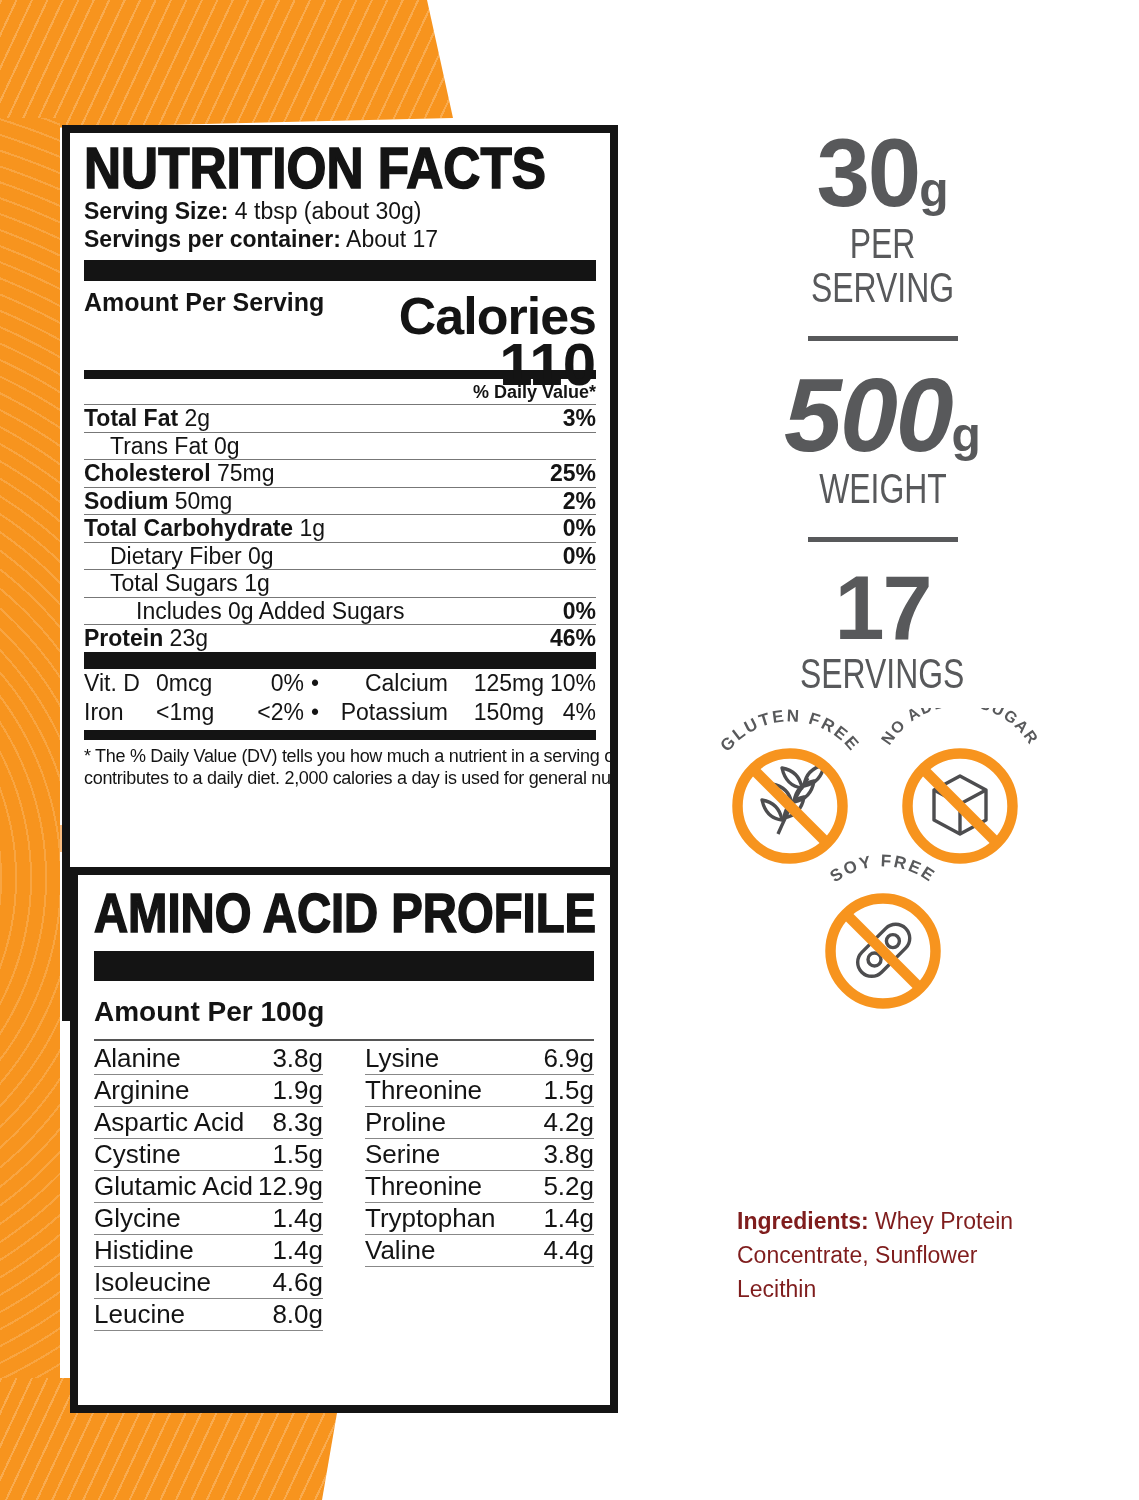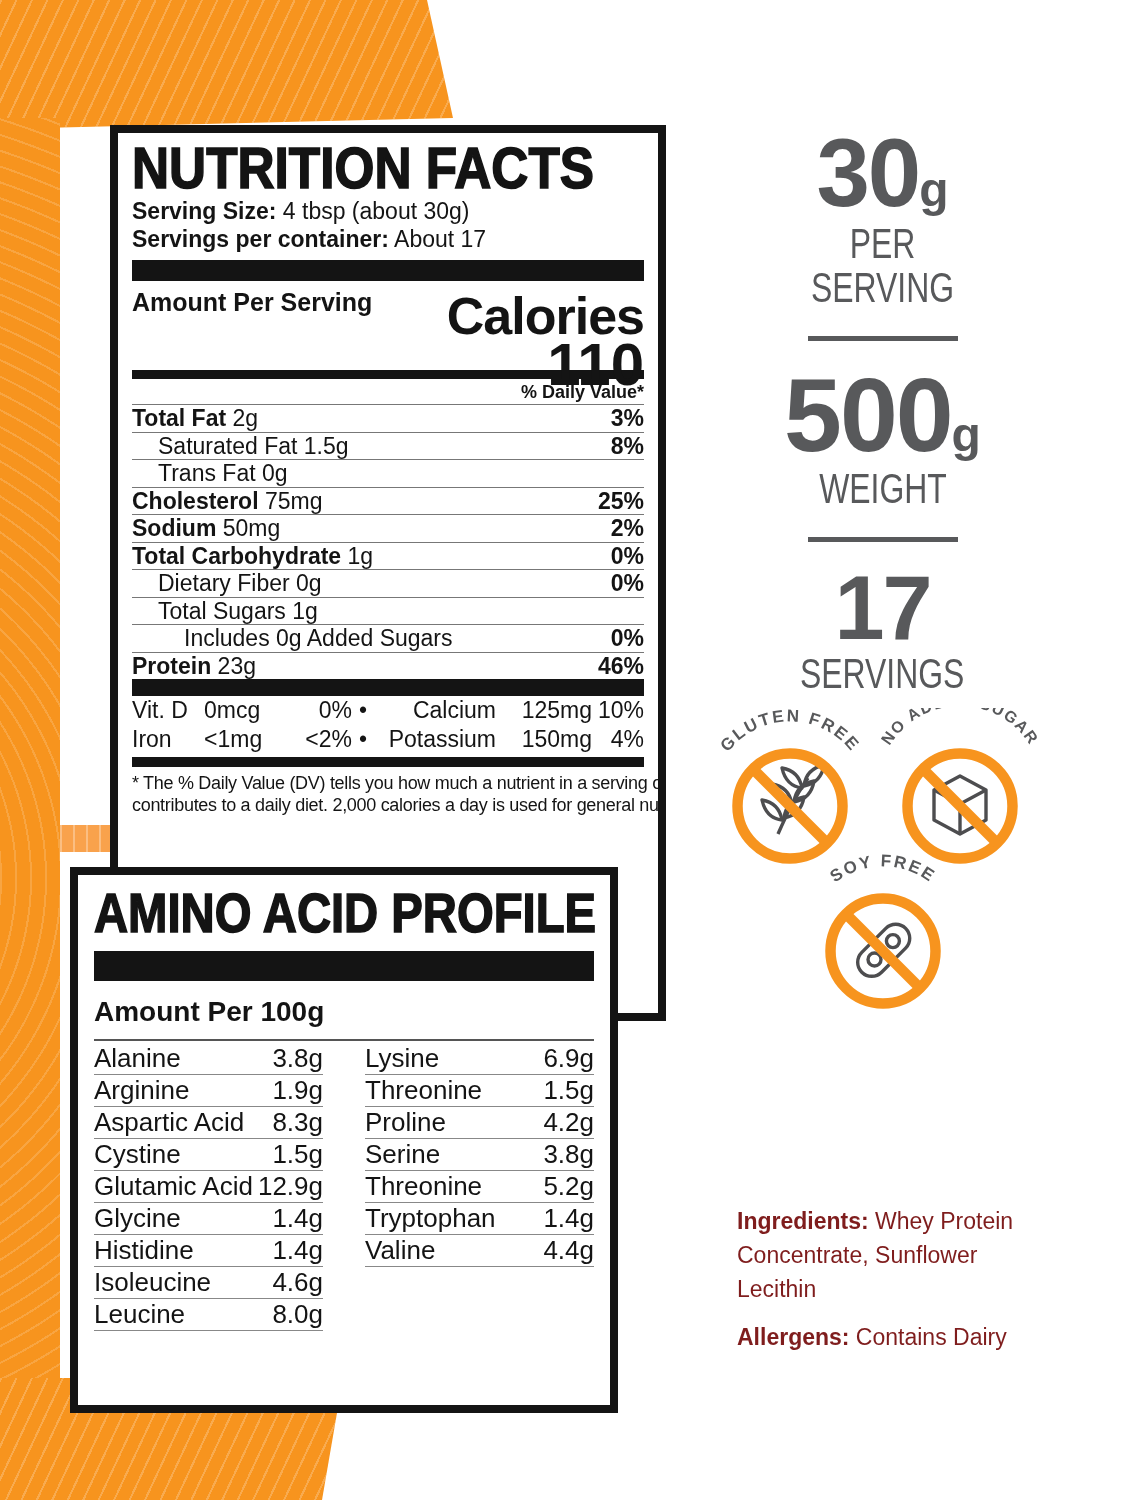--- a/index.html
+++ b/index.html
@@ -19,21 +19,21 @@
     background-color:#F9A24C;
     background-image:repeating-linear-gradient(90deg,rgba(255,255,255,.30) 0 2px,transparent 2px 13px);}
   .decor-bottom{left:0;top:1378px;width:345px;height:122px;
     background-color:#F7941E;
     background-image:repeating-linear-gradient(115deg,rgba(255,255,255,.22) 0 2px,transparent 2px 14px);
     clip-path:polygon(0 0,343px 0,322px 122px,0 122px);}
 
   
   .nf{position:absolute;left:62px;top:125px;width:556px;height:896px;
       border:8px solid #141414;background:#fff;box-sizing:border-box;
-      padding:6px 14px 0;overflow:hidden;margin-left:48px;}
+      padding:6px 14px 0;overflow:hidden;}
   .title-svg{display:block;}
   .title-text{font-family:"Liberation Sans",sans-serif;font-size:58px;font-weight:bold;
       fill:#141414;stroke:#141414;stroke-width:1.6px;}
   .serv{font-size:23px;line-height:28px;white-space:nowrap;}
   .serv b{font-weight:bold;}
   .bar{background:#141414;}
   .bar1{height:21px;margin-top:7px;}
   .aps{font-weight:bold;font-size:25px;line-height:28px;margin-top:7px;}
   .calrow{display:flex;justify-content:center;align-items:flex-end;height:50px;flex-direction:column;}
   .calword{font-size:52px;font-weight:bold;letter-spacing:-1px;line-height:48px;}
@@ -66,21 +66,21 @@
   .aa-hr{border-bottom:2px solid #555;margin-top:12px;}
   .aa-table{display:flex;gap:42px;margin-top:2px;}
   .aa-col{flex:1;}
   .arow{display:flex;justify-content:space-between;align-items:flex-end;
         font-size:26px;line-height:31px;height:31px;border-bottom:1.5px solid #888;}
 
   
   .stats{position:absolute;left:740px;top:124px;width:285px;text-align:center;color:#58595B;}
   .stat-big{font-weight:bold;letter-spacing:-2px;}
   .stat-big .num1{font-size:96px;line-height:98px;}
-  .stat-big .num2{font-size:104px;line-height:104px;}
+  .stat-big .num2{font-size:104px;line-height:104px;font-style:italic;}
   .stat-big .num3{font-size:90px;line-height:88px;}
   .sub-g{font-size:48px;font-weight:bold;letter-spacing:0;}
   .stat-label{display:inline-block;transform:scaleX(0.76);transform-origin:center;
       font-size:42px;line-height:44px;font-weight:normal;letter-spacing:0px;color:#58595B;}
   .stat-div{width:150px;height:5px;background:#58595B;margin:26px auto 22px;}
 
   
   .badge{position:absolute;}
   .arc-label{font-family:"Liberation Sans",sans-serif;font-size:17px;font-weight:bold;
       fill:#58595B;letter-spacing:2.2px;}
@@ -110,21 +110,20 @@
   <div class="bar bar1"></div>
   <div class="aps">Amount Per Serving</div>
   <div class="calrow">
     <span class="calword">Calories</span>
     <span class="calval">110</span>
   </div>
   <div class="bar bar2"></div>
   <div class="dvh">% Daily Value*</div>
   <div id="nf-rows">
       <div class="nrow" style="padding-left: 0px;"><span class="b">Total Fat</span><span> 2g</span><span class="dv">3%</span></div>
-      <div class="nrow" style="padding-left: 26px;"><span>Saturated Fat</span><span> 1.5g</span><span class="dv">8%</span></div>
       <div class="nrow" style="padding-left: 26px;"><span>Trans Fat</span><span> 0g</span></div>
       <div class="nrow" style="padding-left: 0px;"><span class="b">Cholesterol</span><span> 75mg</span><span class="dv">25%</span></div>
       <div class="nrow" style="padding-left: 0px;"><span class="b">Sodium</span><span> 50mg</span><span class="dv">2%</span></div>
       <div class="nrow" style="padding-left: 0px;"><span class="b">Total Carbohydrate</span><span> 1g</span><span class="dv">0%</span></div>
       <div class="nrow" style="padding-left: 26px;"><span>Dietary Fiber</span><span> 0g</span><span class="dv">0%</span></div>
       <div class="nrow" style="padding-left: 26px;"><span>Total Sugars</span><span> 1g</span></div>
       <div class="nrow" style="padding-left: 52px;"><span>Includes 0g Added Sugars</span><span class="dv">0%</span></div>
       <div class="nrow" style="padding-left: 0px;"><span class="b">Protein</span><span> 23g</span><span class="dv">46%</span></div>
     </div>
   <div class="bar bar3"></div>
@@ -292,14 +291,13 @@
     <rect x="70" y="66" width="28" height="62" rx="14"></rect>
     <circle cx="84" cy="84" r="6.5"></circle>
     <circle cx="84" cy="110" r="6.5"></circle>
   </g>
   <circle cx="84" cy="98" r="52.5" fill="none" stroke="#F7941E" stroke-width="10.5"></circle>
   <line x1="47" y1="61" x2="121" y2="135" stroke="#F7941E" stroke-width="10.5"></line>
 </svg>
 
 <div class="ingr">
   <div><b>Ingredients:</b><span> Whey Protein Concentrate, Sunflower Lecithin</span></div>
-  <div class="p2"><b>Allergens:</b><span> Contains Dairy</span></div>
 </div>
 
 </body></html>

